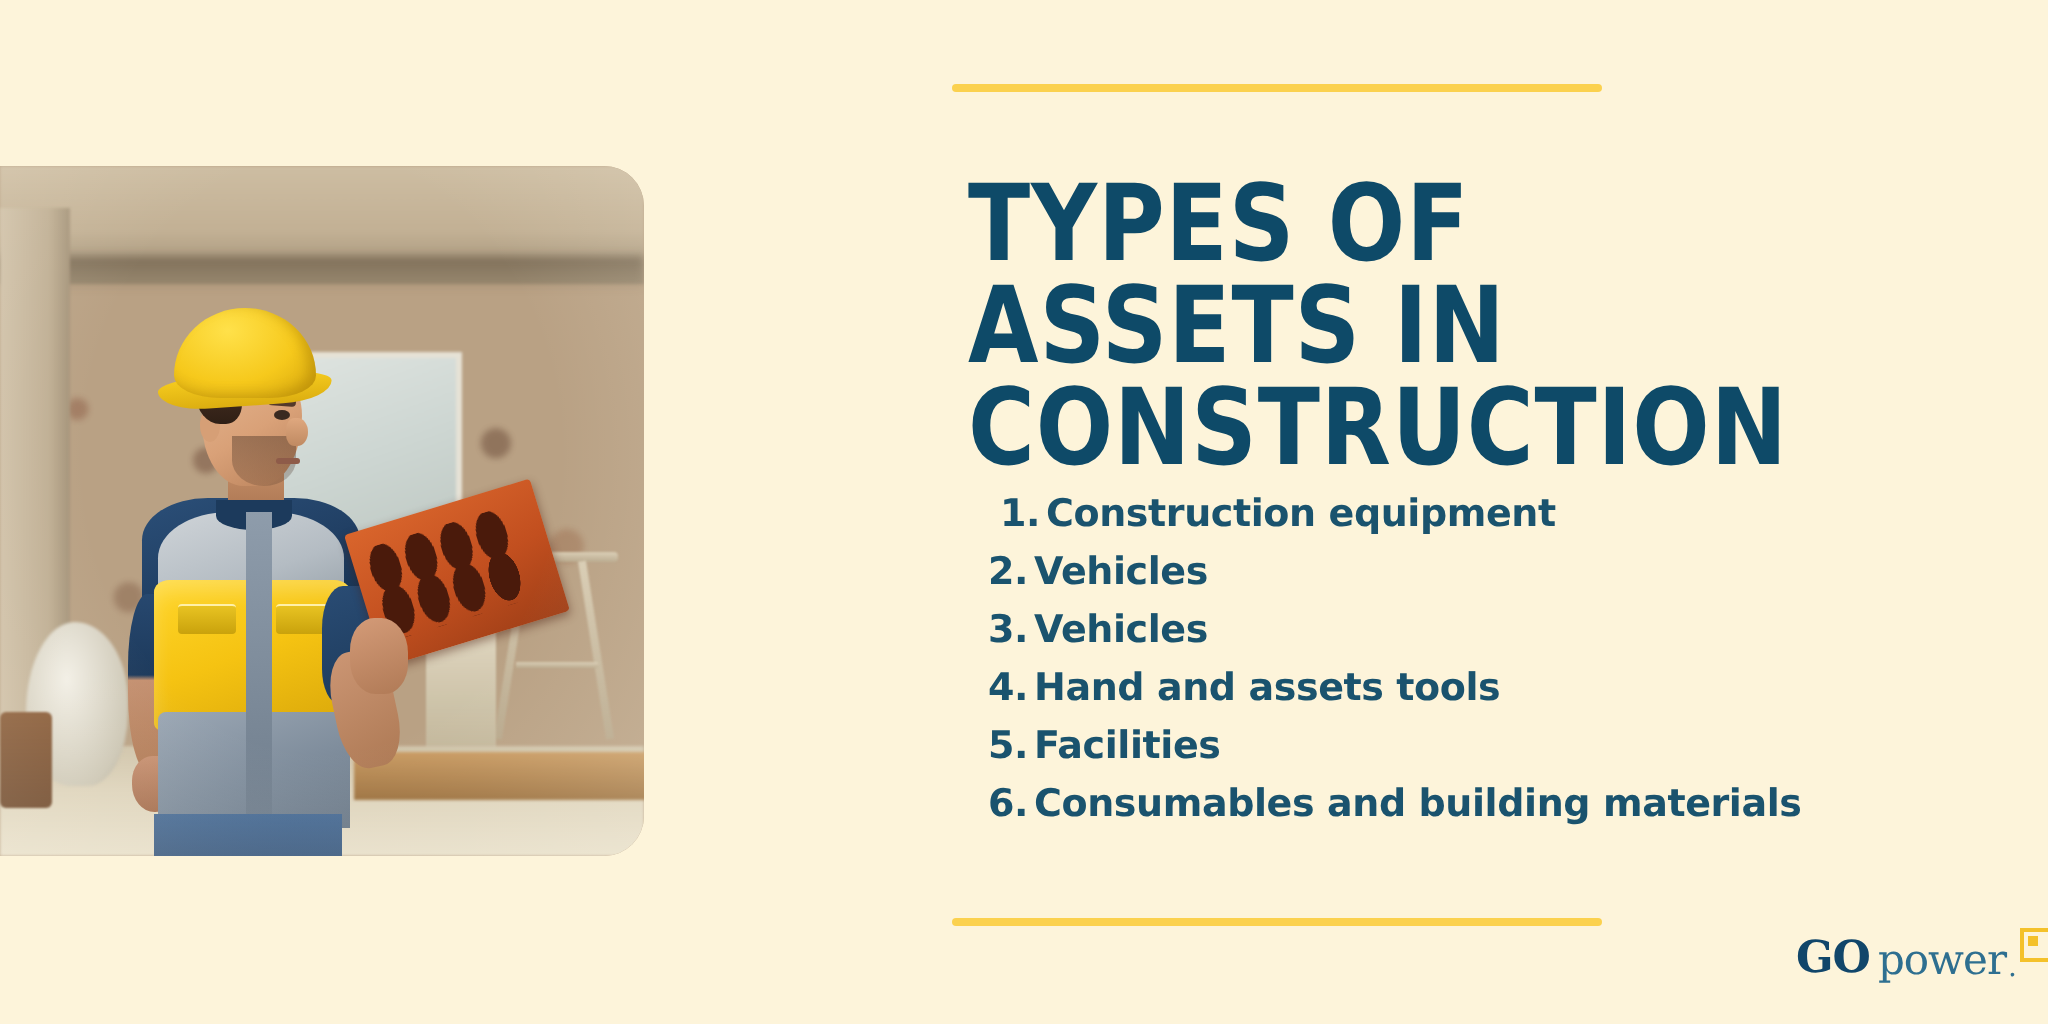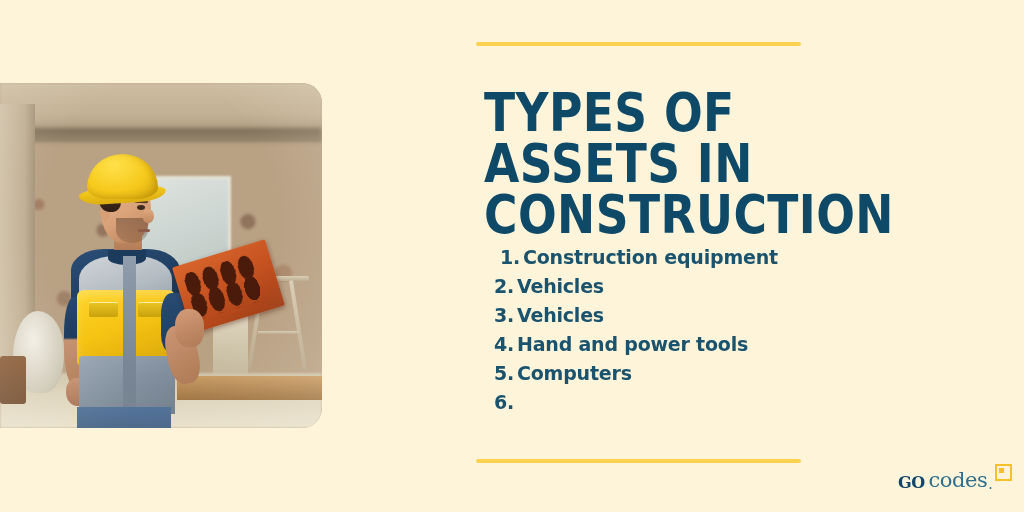--- a/index.html
+++ b/index.html
@@ -350,21 +350,21 @@
     position: absolute;
     left: 898px;
     top: 462px;
     display: flex;
     align-items: flex-end;
     height: 30px;
   }
   #logo-go {
     font-family: "DejaVu Serif", serif;
     font-weight: bold;
-    font-size: 16px;
+    font-size: 22px;
     color: #11466a;
     letter-spacing: -0.5px;
   }
   #logo-codes {
     font-family: "DejaVu Serif", serif;
     font-size: 21px;
     color: #2e6f90;
     letter-spacing: -0.5px;
     margin-left: 4px;
   }
@@ -459,34 +459,35 @@
       <li>
         <span class="num">2.</span>
         <span class="txt">Vehicles</span>
       </li>
       <li>
         <span class="num">3.</span>
         <span class="txt">Vehicles</span>
       </li>
       <li>
         <span class="num">4.</span>
-        <span class="txt">Hand and power tools</span>
+        <span class="txt">Hand and assets tools</span>
       </li>
       <li>
         <span class="num">5.</span>
-        <span class="txt">Computers</span>
+        <span class="txt">Facilities</span>
       </li>
       <li>
         <span class="num">6.</span>
+        <span class="txt">Consumables and building materials</span>
       </li>
     </ol>
 
     <div class="rule" id="rule-bottom"></div>
   </div>
 
   <div id="logo">
     <span id="logo-go">GO</span>
-    <span id="logo-codes">codes</span>
+    <span id="logo-codes">power</span>
     <span id="logo-dot">.</span>
     <span id="logo-badge"></span>
   </div>
 
 </div>
 
 </body></html>

